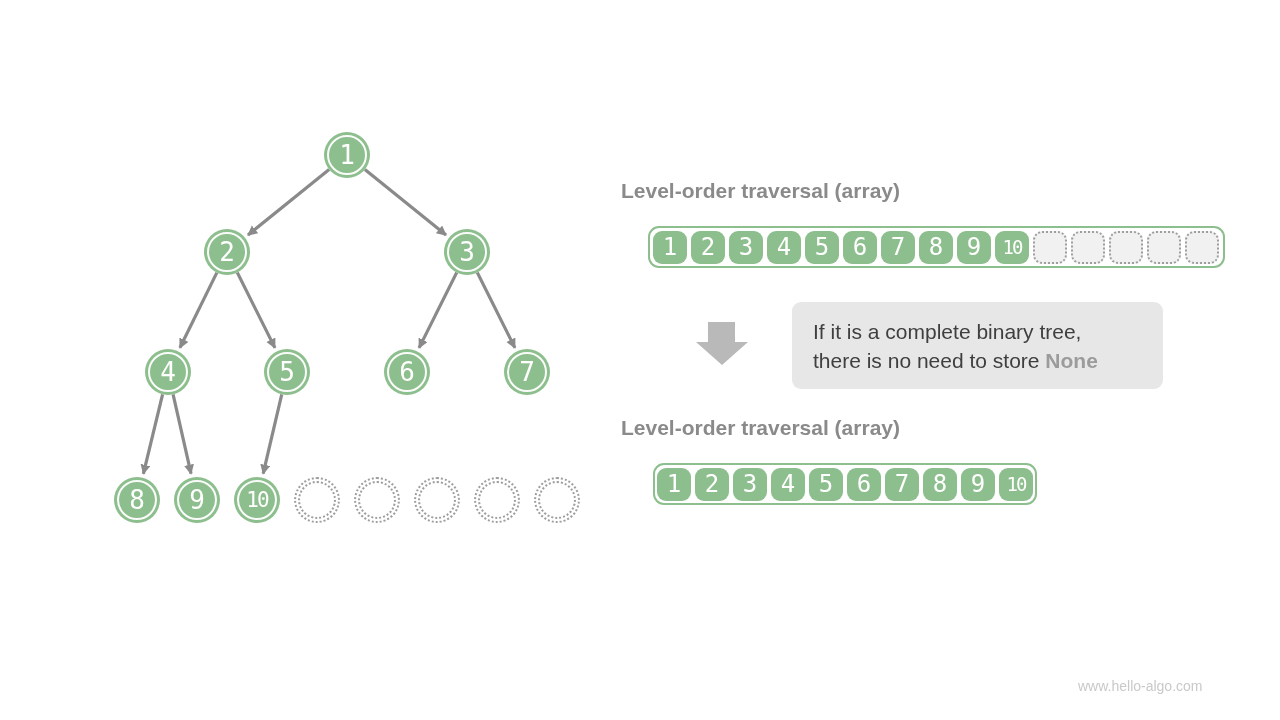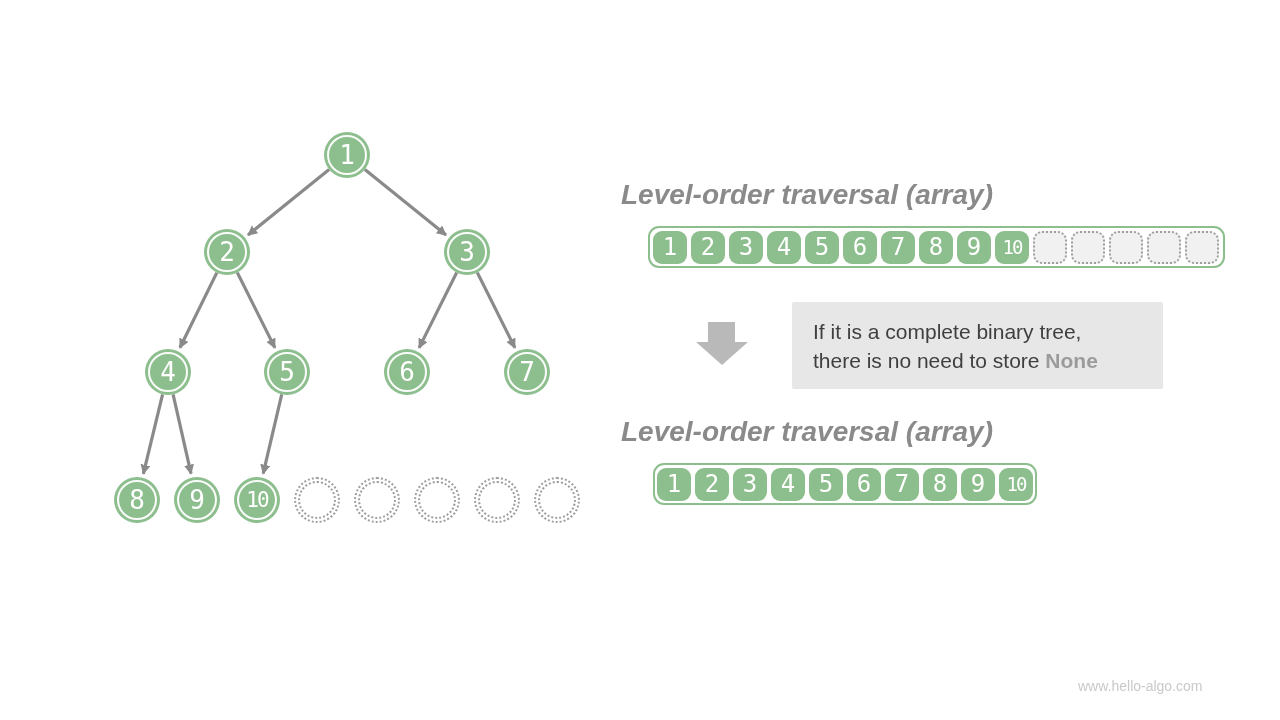--- a/index.html
+++ b/index.html
@@ -25,22 +25,22 @@
   .tree-node.double{font-size:21px;letter-spacing:-2px;}
   .tree-node-empty{
     position:absolute;width:46px;height:46px;border-radius:50%;
     border:2px dotted var(--dotted);box-sizing:border-box;
   }
   .tree-node-empty::after{
     content:"";position:absolute;inset:2px;border:2px dotted var(--dotted);border-radius:50%;
   }
   
   .heading{
-    position:absolute;font-weight:bold;font-size:28px;color:var(--heading);
-    letter-spacing:0px;white-space:nowrap;font-style:italic;
+    position:absolute;font-weight:bold;font-size:21px;color:var(--heading);
+    letter-spacing:0px;white-space:nowrap;
   }
   .heading-top{left:621px;top:179px;}
   .heading-bottom{left:621px;top:416px;}
   
   .array-box{
     position:absolute;box-sizing:border-box;height:42px;border:2px solid var(--green);
     border-radius:11px;background:#ffffff;display:flex;align-items:center;gap:4px;
   }
   .array-top{left:648px;top:226px;width:577px;padding:0 3px;}
   .array-bottom{left:653px;top:463px;width:384px;padding:0 2px;}
@@ -52,21 +52,21 @@
   .cell.green{background:var(--green);}
   .cell.green.double{font-size:19px;letter-spacing:-2px;}
   .cell.empty{background:var(--empty-fill);border:2px dotted var(--dotted);}
   
   .block-arrow{
     position:absolute;left:696px;top:322px;width:52px;height:43px;background:var(--block-arrow);
     clip-path:polygon(23% 0, 75% 0, 75% 46.5%, 100% 46.5%, 50% 100%, 0 46.5%, 23% 46.5%);
   }
   .note-box{
     position:absolute;left:792px;top:302px;width:371px;height:87px;box-sizing:border-box;
-    background:var(--note-bg);border-radius:2px;color:var(--note-text);
+    background:var(--note-bg);border-radius:9px;color:var(--note-text);
     font-size:21px;line-height:29px;padding:15px 0 0 21px;
   }
   .note-box .hl{color:var(--note-hl);font-weight:bold;}
   
   .watermark{
     position:absolute;left:1078px;top:678px;
     font-family:Liberation Sans, sans-serif;font-size:14px;color:var(--watermark);
   }
 </style>
 </head>

